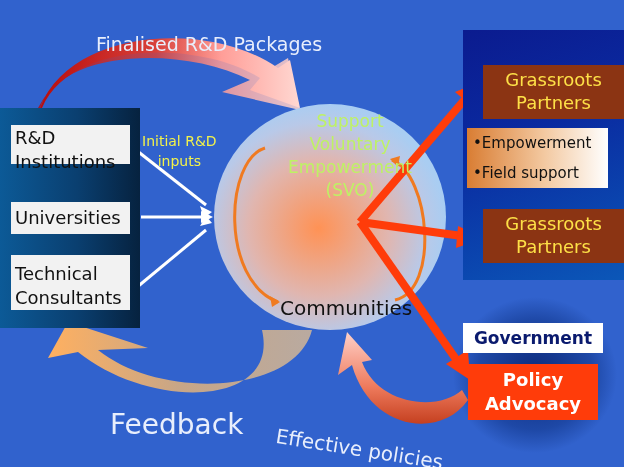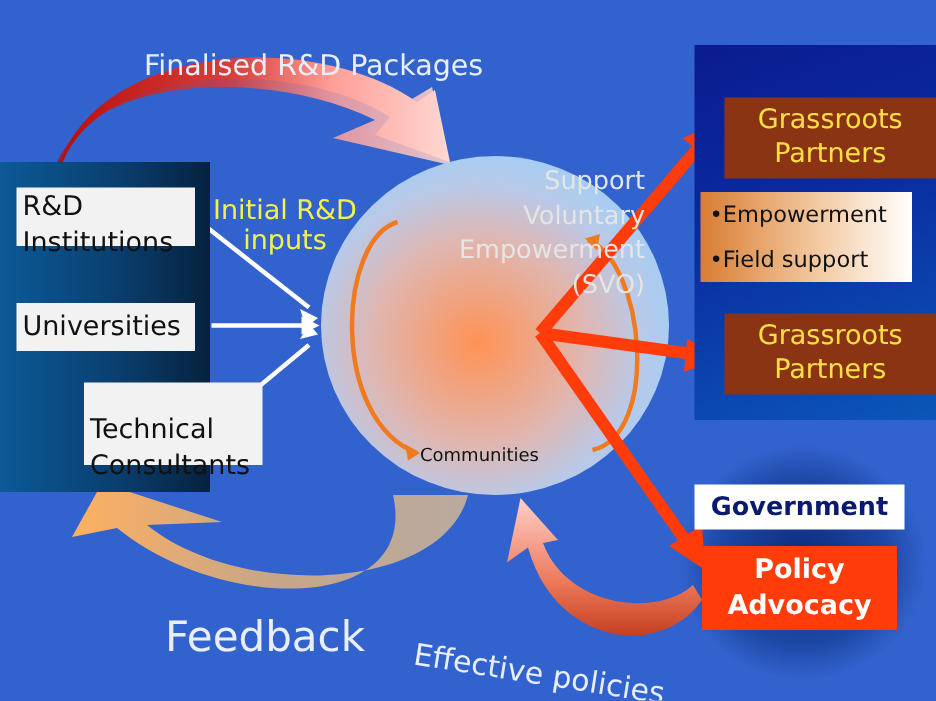--- a/index.html
+++ b/index.html
@@ -8,23 +8,23 @@
     svg#bg{position:absolute;left:0;top:0;}
     .abs{position:absolute;}
     .lbl{color:#e8eefc;font-size:19px;white-space:nowrap;}
     .leftpanel{left:0;top:108px;width:140px;height:220px;background:linear-gradient(90deg,#0c5a97 0%,#0a3f70 55%,#06223f 100%);}
     .wbox{position:absolute;left:11px;background:#f2f2f2;color:#111;font-size:18px;line-height:24px;padding:0 4px;box-sizing:border-box;width:119px;}
     .rightpanel{left:463px;top:30px;width:161px;height:250px;background:linear-gradient(160deg,#0b1b8f 0%,#0a2aa0 40%,#0b57b8 100%);}
     .brown{position:absolute;left:20px;width:141px;background:#8b3413;color:#fde047;font-size:18px;text-align:center;line-height:23px;}
     .bullets{position:absolute;left:4px;top:98px;width:141px;height:60px;background:linear-gradient(90deg,#d97d33 0%,#f3c9a1 55%,#ffffff 100%);color:#111;font-size:15px;line-height:30px;padding-left:6px;box-sizing:border-box;}
     .govbox{left:463px;top:323px;width:140px;height:30px;background:#fff;color:#0a1a6e;font-weight:bold;font-size:17px;text-align:center;line-height:30px;}
     .policy{left:468px;top:364px;width:130px;height:56px;background:#ff3c0a;color:#fff;font-weight:bold;font-size:18px;text-align:center;line-height:24px;padding-top:4px;box-sizing:border-box;}
-    .circtext{left:270px;top:110px;width:160px;text-align:right;color:#e5e5e5;font-size:17px;line-height:23px;}
-    .comm{left:280px;top:296px;color:#111;font-size:12px;}
-    .init{left:142px;top:131px;color:#f2f24a;font-size:18px;text-align:center;line-height:20px;}
+    .circtext{left:270px;top:110px;width:160px;text-align:center;color:#bef264;font-size:17px;line-height:23px;}
+    .comm{left:280px;top:296px;color:#111;font-size:20px;}
+    .init{left:142px;top:131px;color:#f2f24a;font-size:14px;text-align:center;line-height:20px;}
   </style>
 </head>
 <body>
 
 <div id="stage">
   <svg id="bg" width="624" height="467" viewBox="0 0 624 467">
     <defs>
       <linearGradient id="gTop" x1="0" y1="0" x2="1" y2="0">
         <stop offset="0" stop-color="#b80d0d"></stop>
         <stop offset="0.45" stop-color="#d8403a"></stop>
@@ -88,21 +88,21 @@
   <div class="abs lbl" style="left:96px;top:33px;">Finalised R&amp;D Packages</div>
 
   <div class="abs leftpanel">
     <div class="wbox" style="top:17px;height:39px;padding-top:1px;">
       <div>R&amp;D</div>
       <div>Institutions</div>
     </div>
     <div class="wbox" style="top:94px;height:32px;padding-top:4px;">
       <div>Universities</div>
     </div>
-    <div class="wbox" style="top:147px;height:55px;padding-top:20px;margin-left:45px;">
+    <div class="wbox" style="top:147px;height:55px;padding-top:7px;">
       <div>Technical</div>
       <div>Consultants</div>
     </div>
   </div>
 
   <div class="abs init">
     <div>Initial R&amp;D</div>
     <div>inputs</div>
   </div>
 

